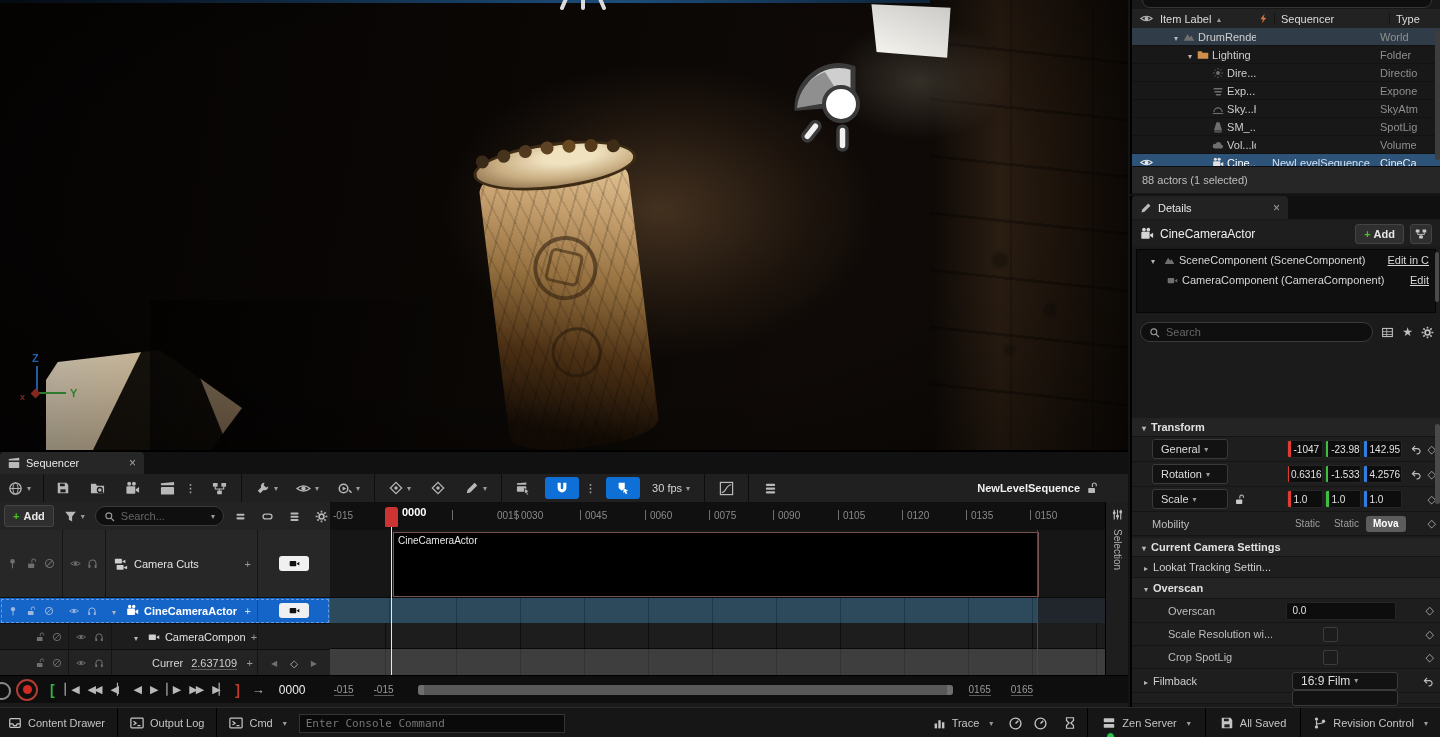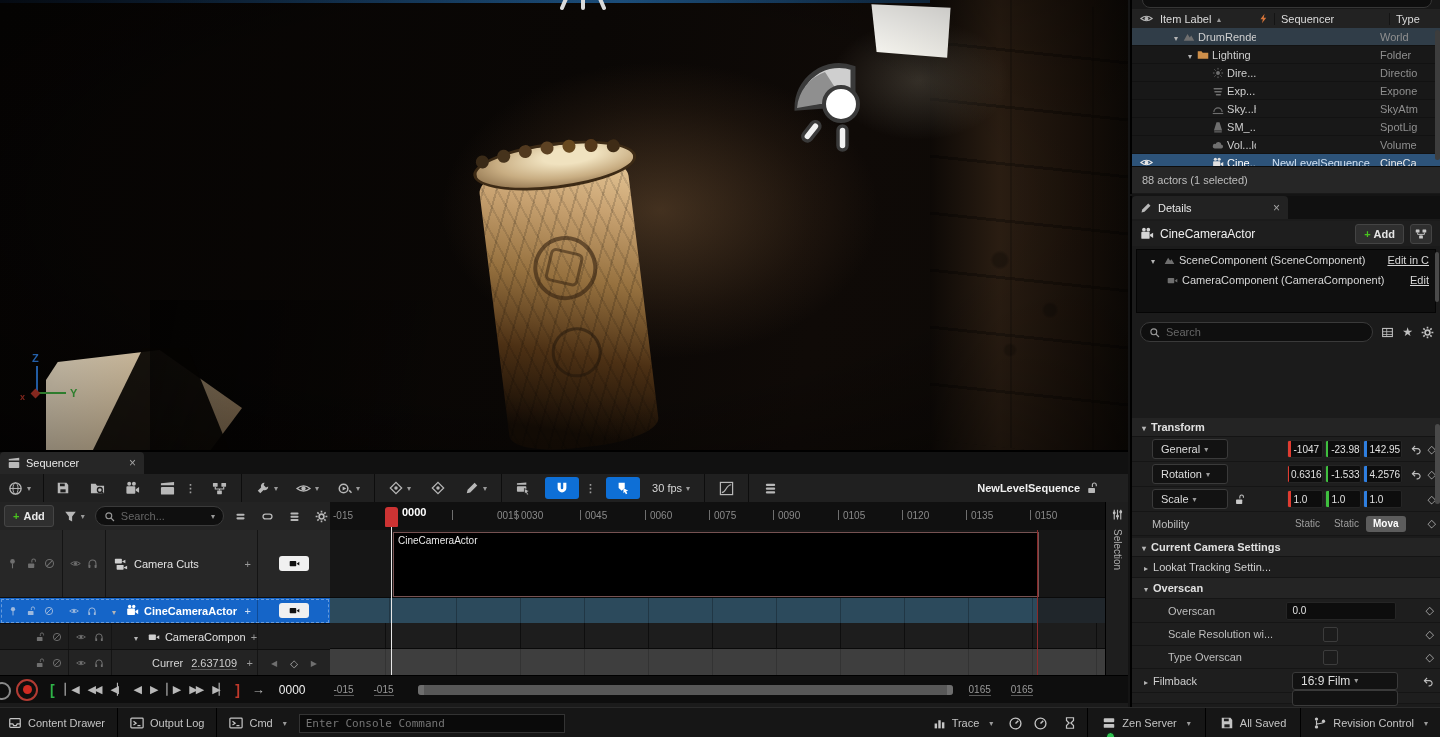--- a/index.html
+++ b/index.html
@@ -594,21 +594,21 @@
           </span>
         <span class="dia" style="margin-left:30px;"></span>
       </div>
       <div class="prow" style="height:22px;padding:0 8px 0 36px;">
         <span style="color:#bdbdbd;">Scale Resolution wi...</span>
           <span style="flex:1;"></span>
         <span class="checkbox" style="margin-right:88px;"></span>
         <span class="dia"></span>
       </div>
       <div class="prow" style="height:22px;padding:0 8px 0 36px;">
-        <span style="color:#bdbdbd;">Type Overscan</span>
+        <span style="color:#bdbdbd;">Crop SpotLig</span>
           <span style="flex:1;"></span>
         <span class="checkbox" style="margin-right:88px;"></span>
         <span class="dia"></span>
       </div>
       <div class="prow" style="height:23px;padding:0 8px 0 12px;">
         <span class="expc"></span>
           <span style="color:#cfcfcf;">Filmback</span>
           <span style="flex:1;"></span>
         <span class="pill cdown" style="width:88px;height:16px;font-size:12px;">
             <span>16:9 Film</span>

